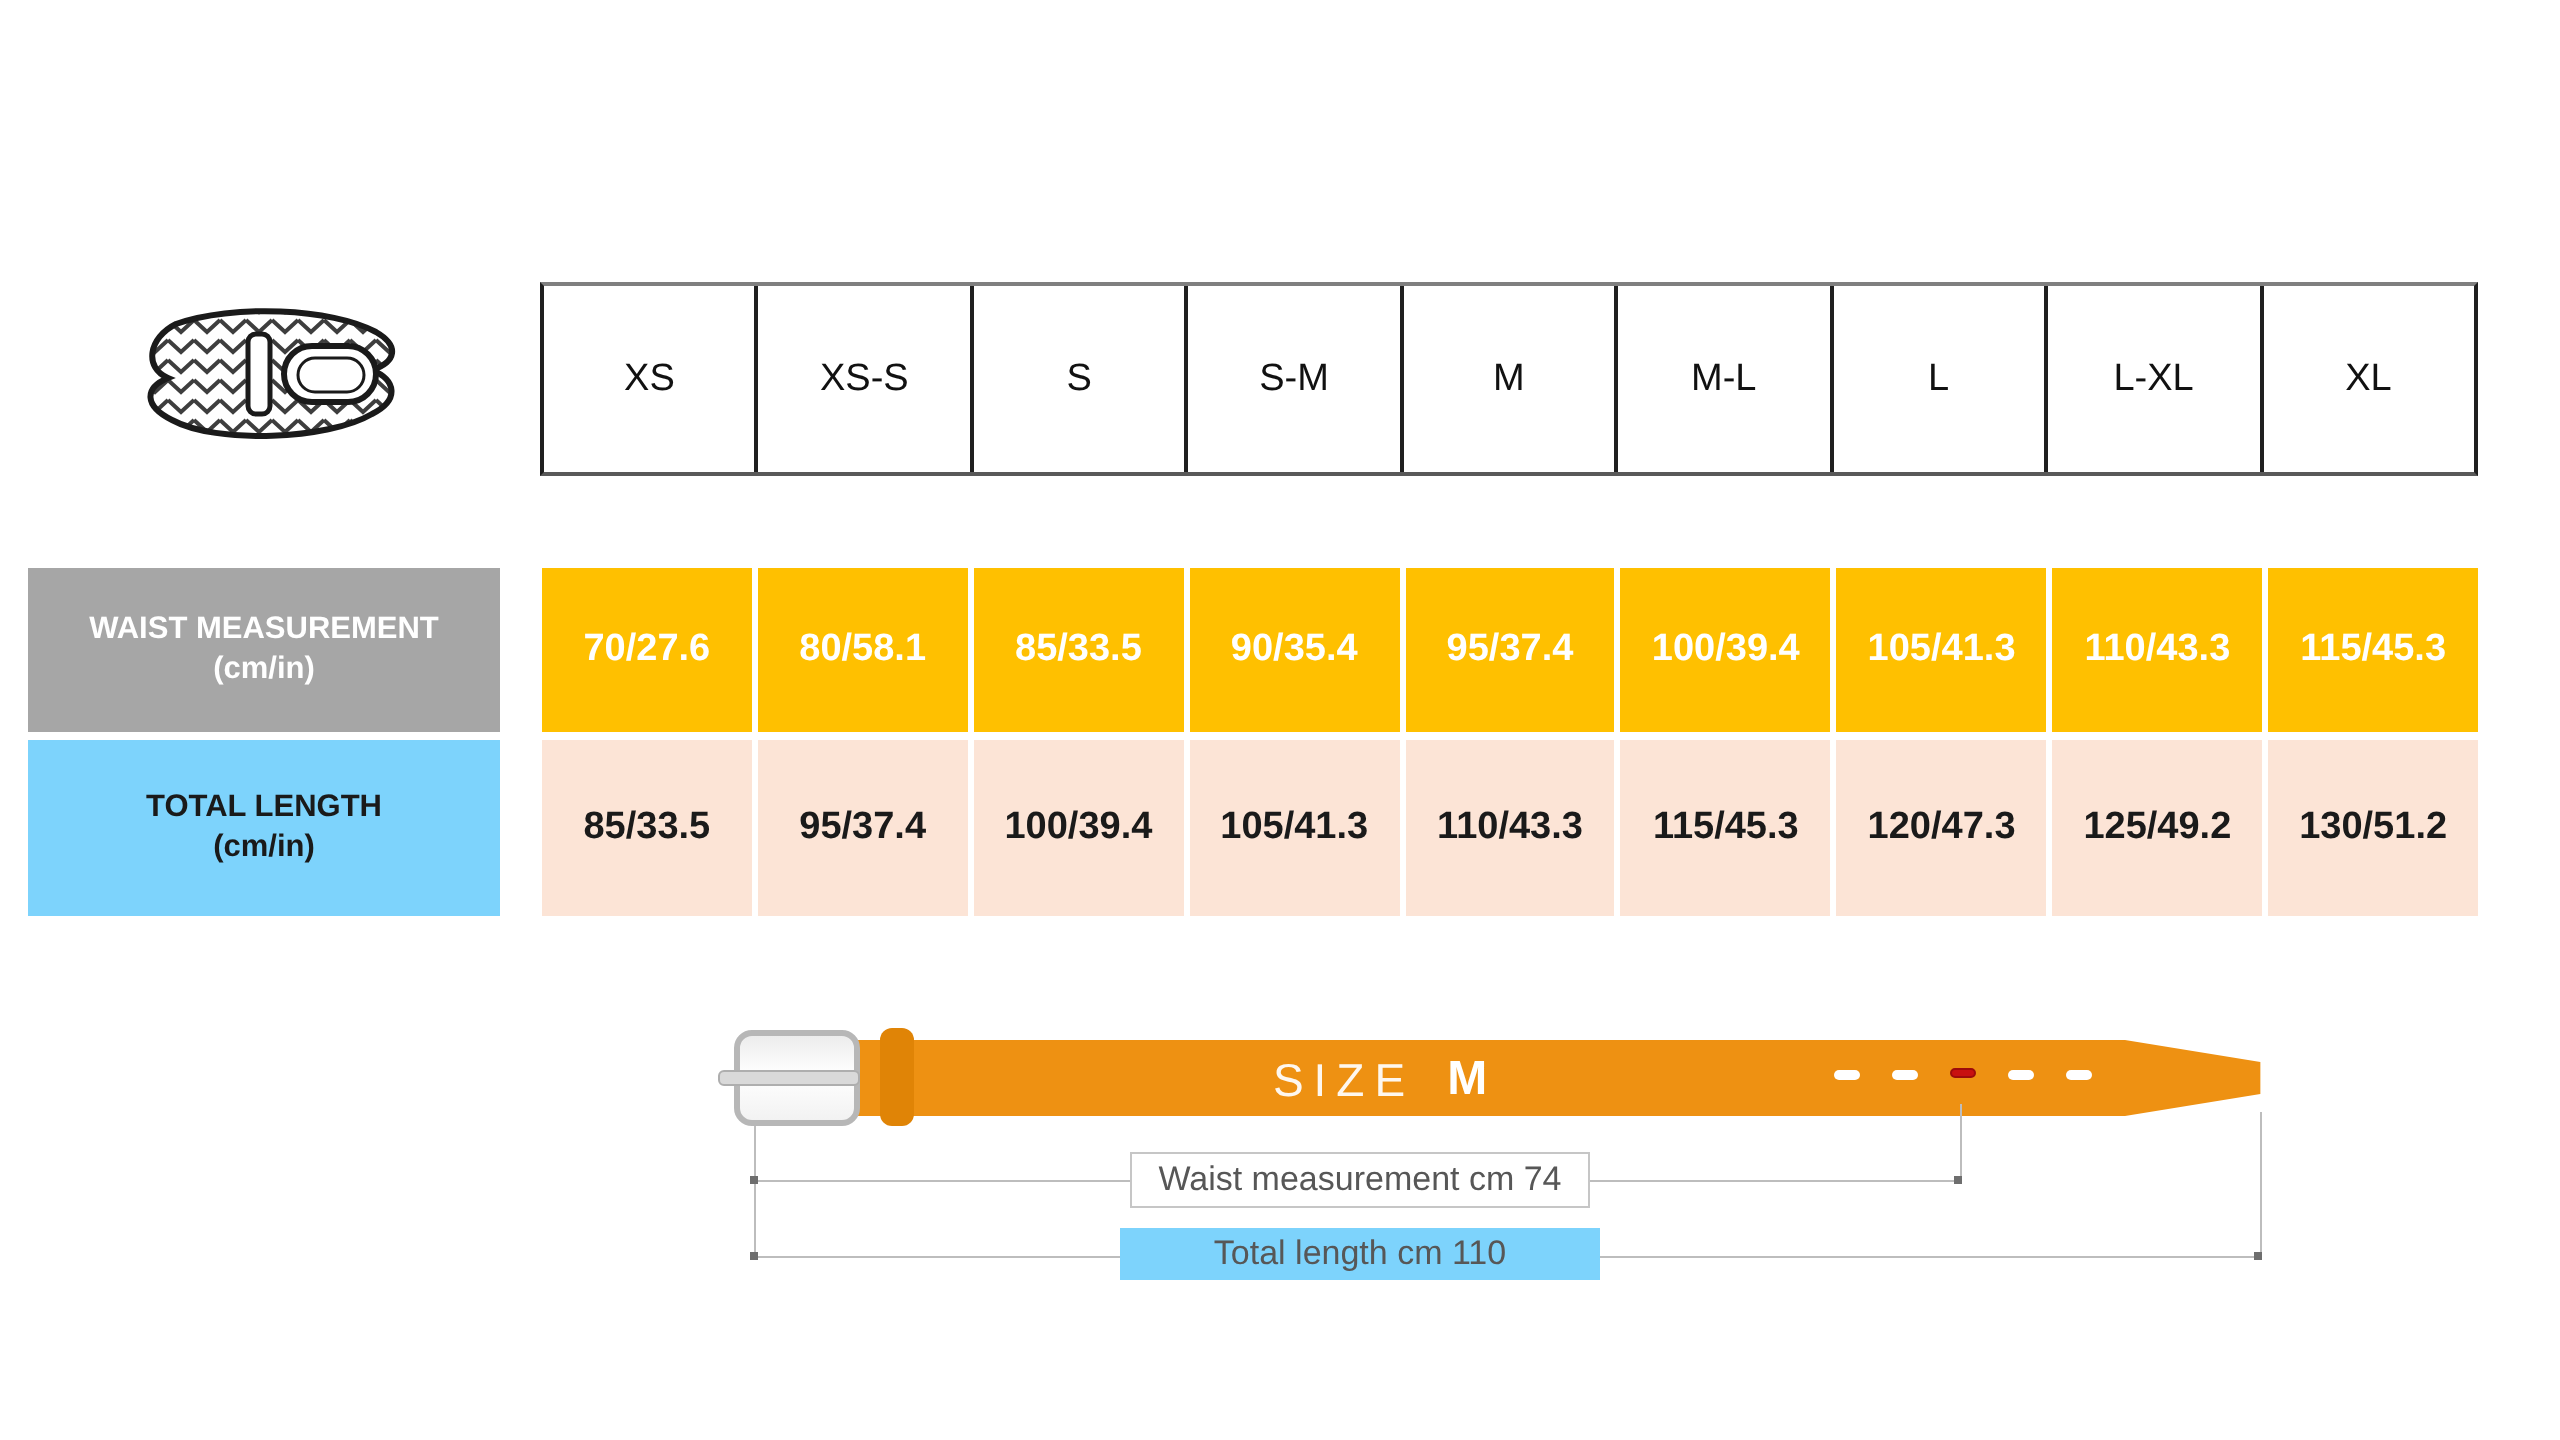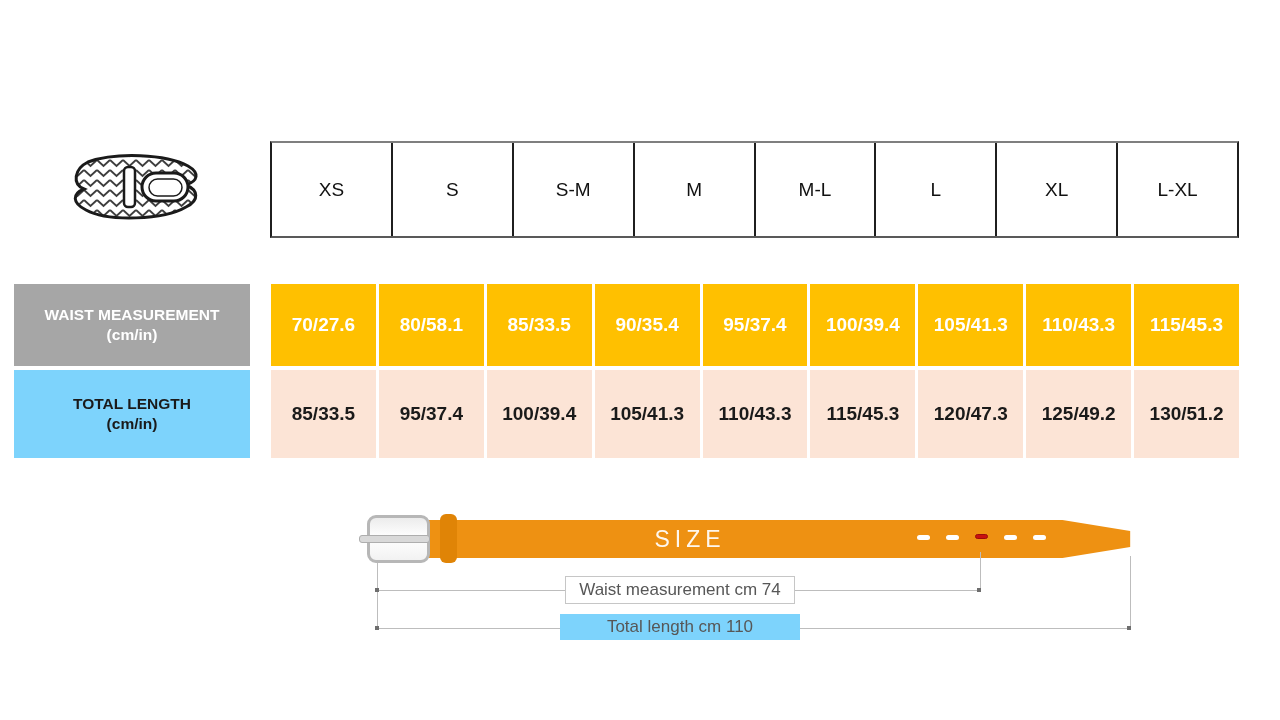--- a/index.html
+++ b/index.html
@@ -32,21 +32,21 @@
 
   
   .belt-strap{left:428px;top:520px;width:705px;height:38px;background:#EE9112;
     clip-path:polygon(0% 0%,90% 0%,99.6% 29%,99.6% 71%,90% 100%,0% 100%);}
   .belt-keeper{left:440px;top:514px;width:17px;height:49px;background:#E08406;border-radius:6px;}
   .belt-buckle{left:367px;top:515px;width:63px;height:48px;border:3px solid #b7b7b7;
     border-radius:9px;background:linear-gradient(180deg,#ececec,#ffffff 45%,#f2f2f2);}
   .belt-prong{left:359px;top:535px;width:71px;height:8px;background:#d9d9d9;
     border:1px solid #aeaeae;border-radius:3px;}
   .size-text{left:600px;top:526px;width:180px;display:flex;align-items:center;
-    justify-content:center;color:#fff;flex-direction:column;}
+    justify-content:center;color:#fff;}
   .size-word{font-size:23px;letter-spacing:5px;color:rgba(255,255,255,.93);}
   .size-value{font-size:24px;font-weight:bold;margin-left:16px;}
   .belt-hole{top:535px;width:13px;height:5px;border-radius:2.5px;background:#fff;}
   .belt-hole.red{background:#C81010;border:1px solid #9d0b0b;height:5px;top:534px;}
 
   
   .vguide{width:1px;background:#bdbdbd;}
   .hline{height:1px;background:#bdbdbd;}
   .dot{width:4px;height:4px;background:#6e6e6e;}
   .measure-box{left:565px;top:576px;width:230px;height:28px;background:#fff;
@@ -70,27 +70,28 @@
     <path d="M30 14 C58 4 108 6 130 18 C142 25 140 33 128 37 C140 42 142 52 128 59 C106 72 50 74 28 62 C14 55 14 46 26 41 C14 36 16 21 30 14 Z" fill="#fff" stroke="#1a1a1a" stroke-width="3"></path>
     <path d="M30 14 C58 4 108 6 130 18 C142 25 140 33 128 37 C140 42 142 52 128 59 C106 72 50 74 28 62 C14 55 14 46 26 41 C14 36 16 21 30 14 Z" fill="url(#braid)" stroke="none" opacity="0.85"></path>
     <rect x="66" y="19" width="11" height="40" rx="4" fill="#fff" stroke="#1a1a1a" stroke-width="2.5"></rect>
     <rect x="84" y="25" width="46" height="28" rx="14" fill="#fff" stroke="#1a1a1a" stroke-width="3"></rect>
     <rect x="91" y="31" width="33" height="17" rx="8.5" fill="#fff" stroke="#1a1a1a" stroke-width="1.5"></rect>
   </svg>
 </div>
 
 <div class="abs size-header-row">
     <div class="header-cell">XS</div>
+    <div class="header-cell">XS-S</div>
     <div class="header-cell">S</div>
     <div class="header-cell">S-M</div>
     <div class="header-cell">M</div>
     <div class="header-cell">M-L</div>
     <div class="header-cell">L</div>
+    <div class="header-cell">L-XL</div>
     <div class="header-cell">XL</div>
-    <div class="header-cell">L-XL</div>
   </div>
 
 <div class="abs row-label waist">
   <span>WAIST MEASUREMENT</span>
   <span>(cm/in)</span>
 </div>
 <div class="abs row-label length">
   <span>TOTAL LENGTH</span>
   <span>(cm/in)</span>
 </div>

